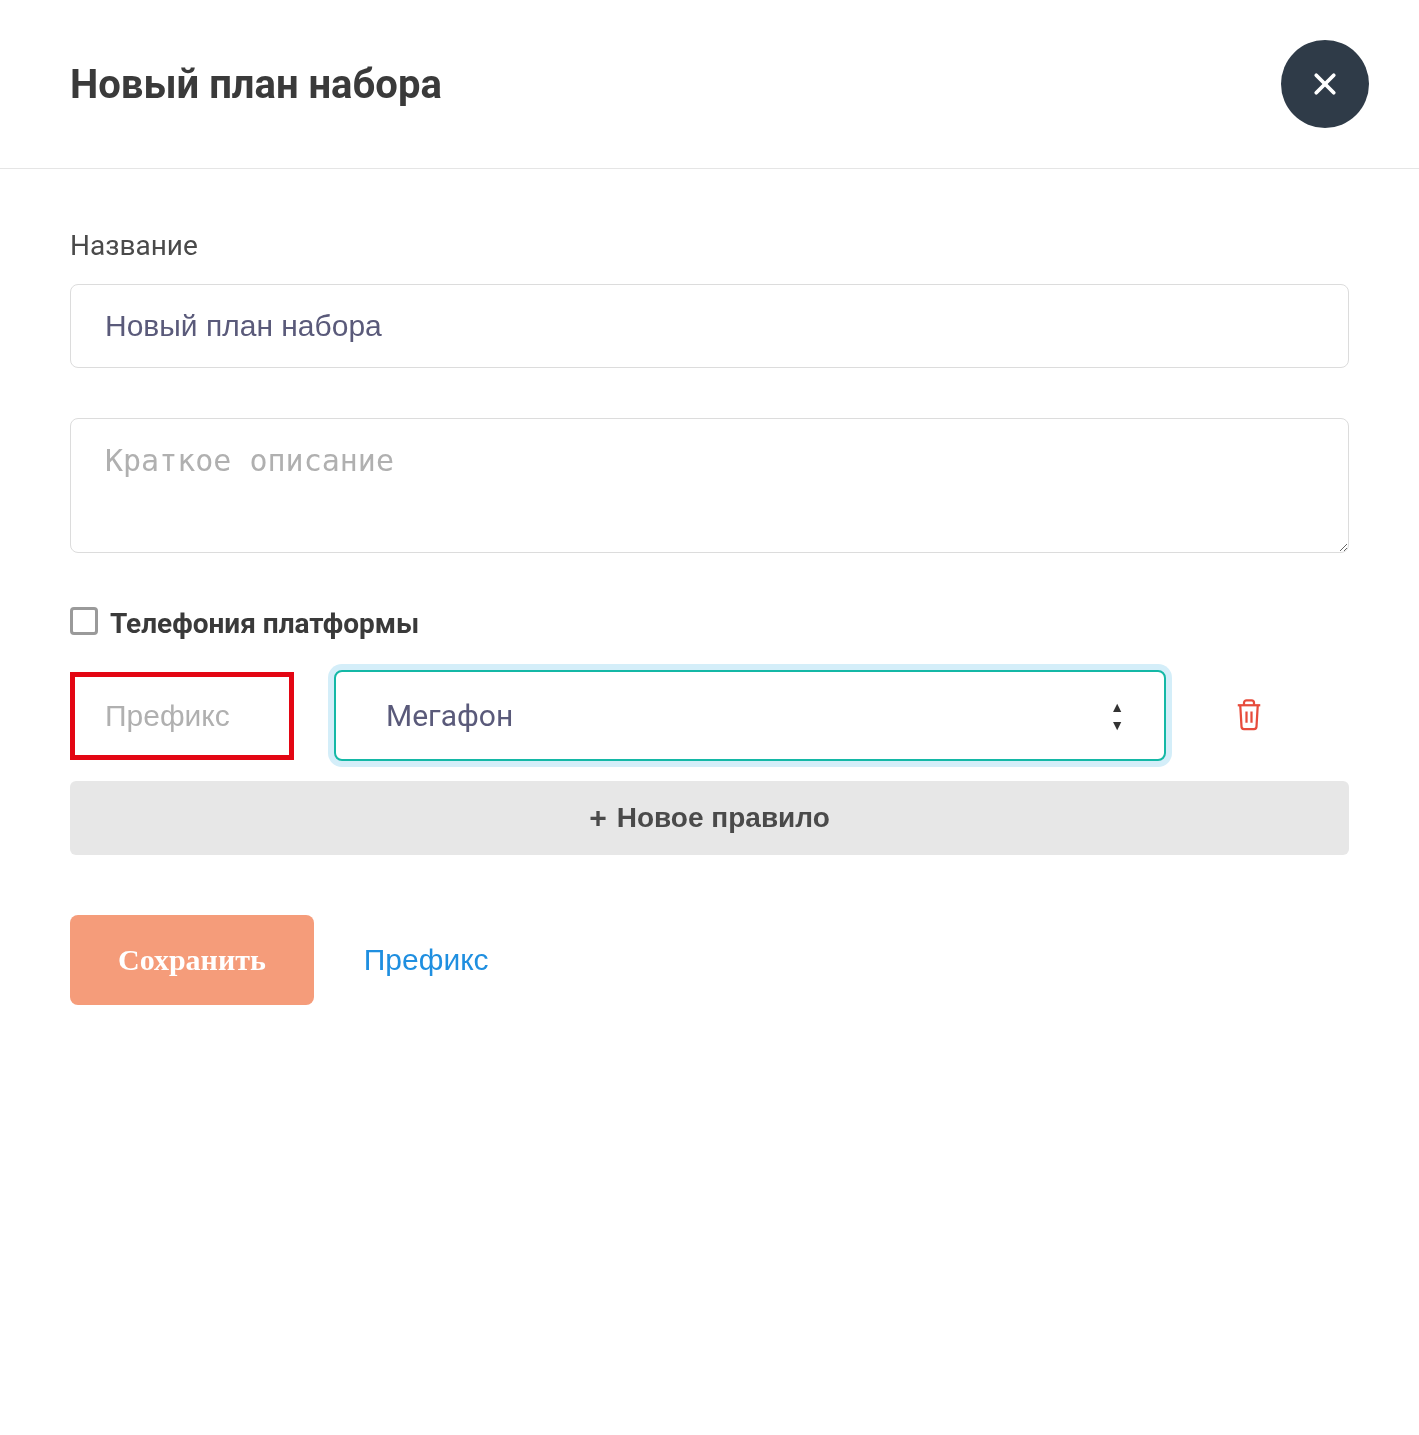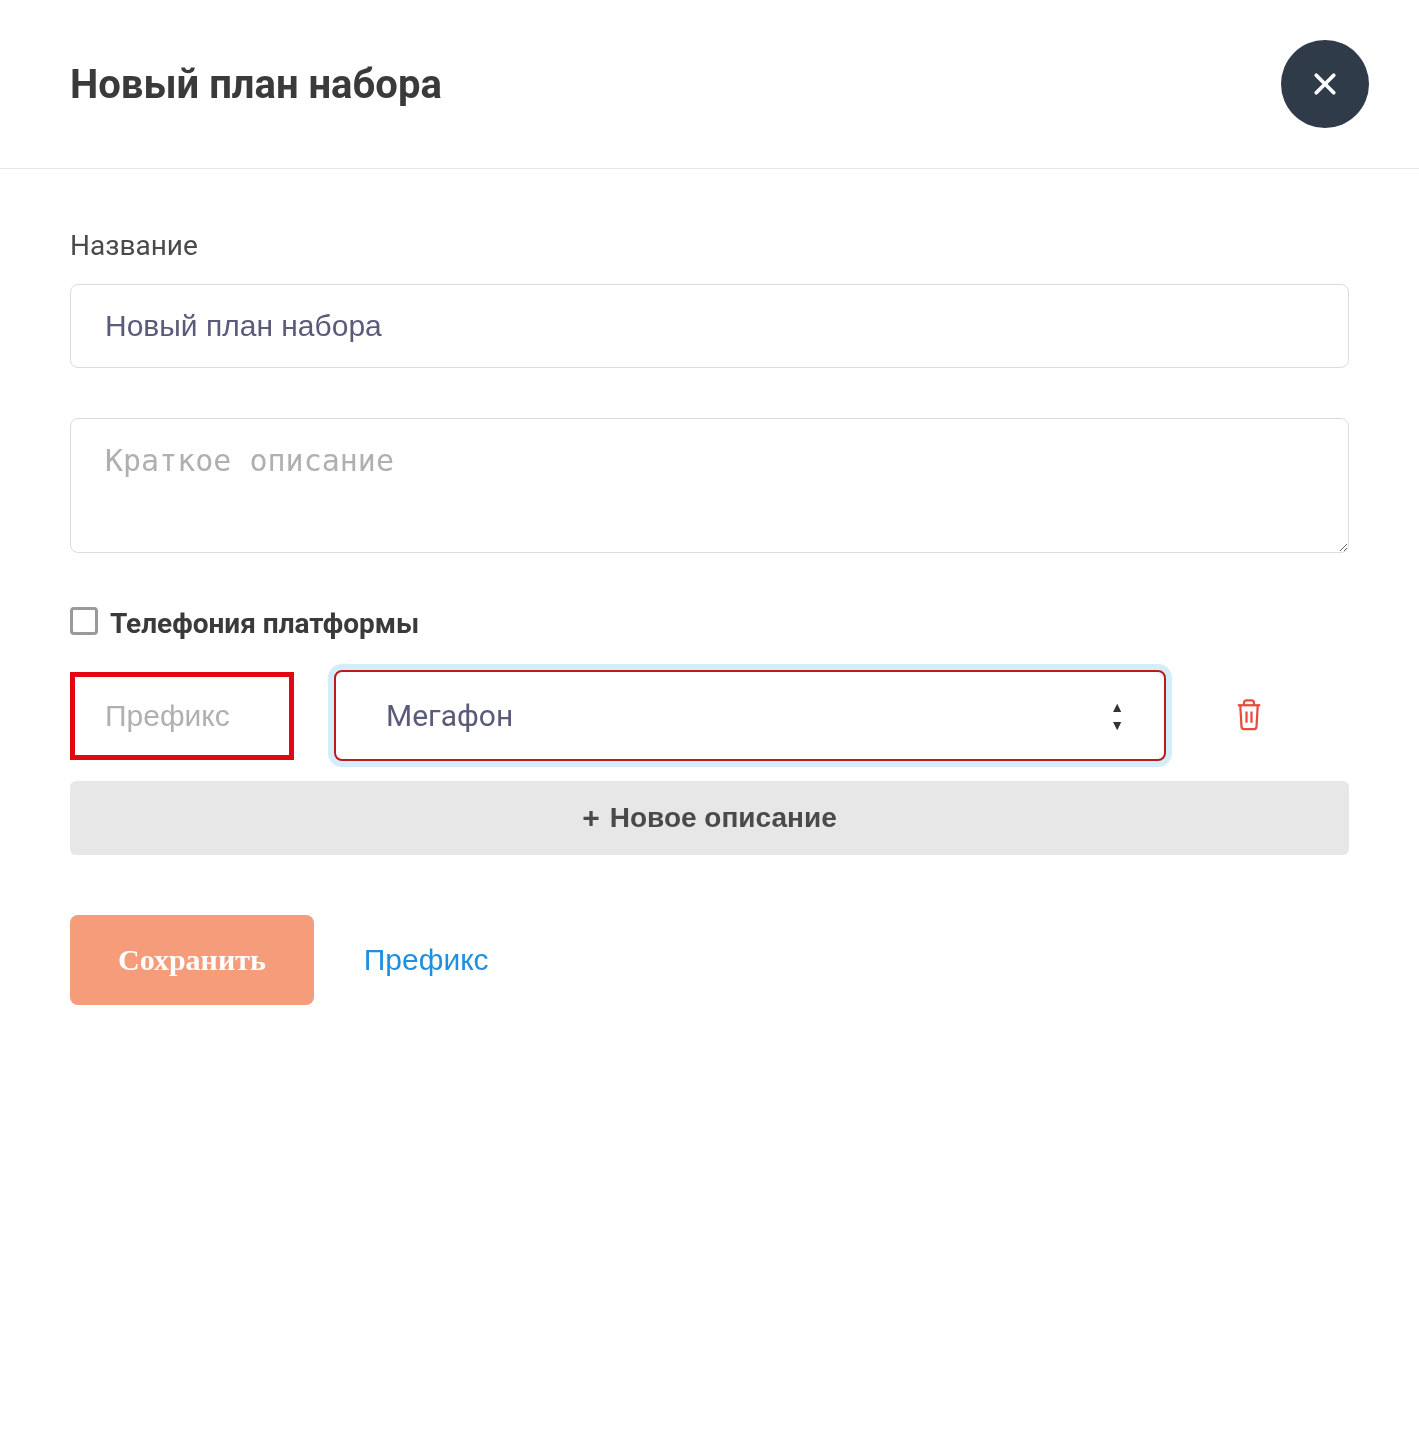--- a/index.html
+++ b/index.html
@@ -92,21 +92,21 @@
       font-size: 30px;
       border: 5px solid #e30613;
       color: #b0b0b0;
       outline: none;
       background: #fff;
     }
     .prefix-input::placeholder { color: #b0b0b0; }
     .select-wrap {
       flex: 1;
       position: relative;
-      border: 2px solid #b91c1c;
+      border: 2px solid #14b8a6;
       border-radius: 8px;
       box-shadow: 0 0 0 6px #d4eef9;
       background: #fff;
       display: flex;
       align-items: center;
       max-width: 832px;
     }
     .select-display {
       flex: 1;
       padding: 26px 50px;
@@ -218,21 +218,21 @@
         <path d="M8 6V4a2 2 0 0 1 2-2h4a2 2 0 0 1 2 2v2"></path>
         <path d="M5 6l1 17a2 2 0 0 0 2 2h8a2 2 0 0 0 2-2l1-17"></path>
         <line x1="10" y1="11" x2="10" y2="20"></line>
         <line x1="14" y1="11" x2="14" y2="20"></line>
       </svg>
     </button>
   </div>
 
   <button class="new-rule-btn">
     <span class="plus">+</span>
-    <span>Новое описание</span>
+    <span>Новое правило</span>
   </button>
 
   <div class="footer-buttons">
     <button class="save-btn">Сохранить</button>
     <button class="cancel-btn">Префикс</button>
   </div>
 
 </div>
 
 </body></html>

